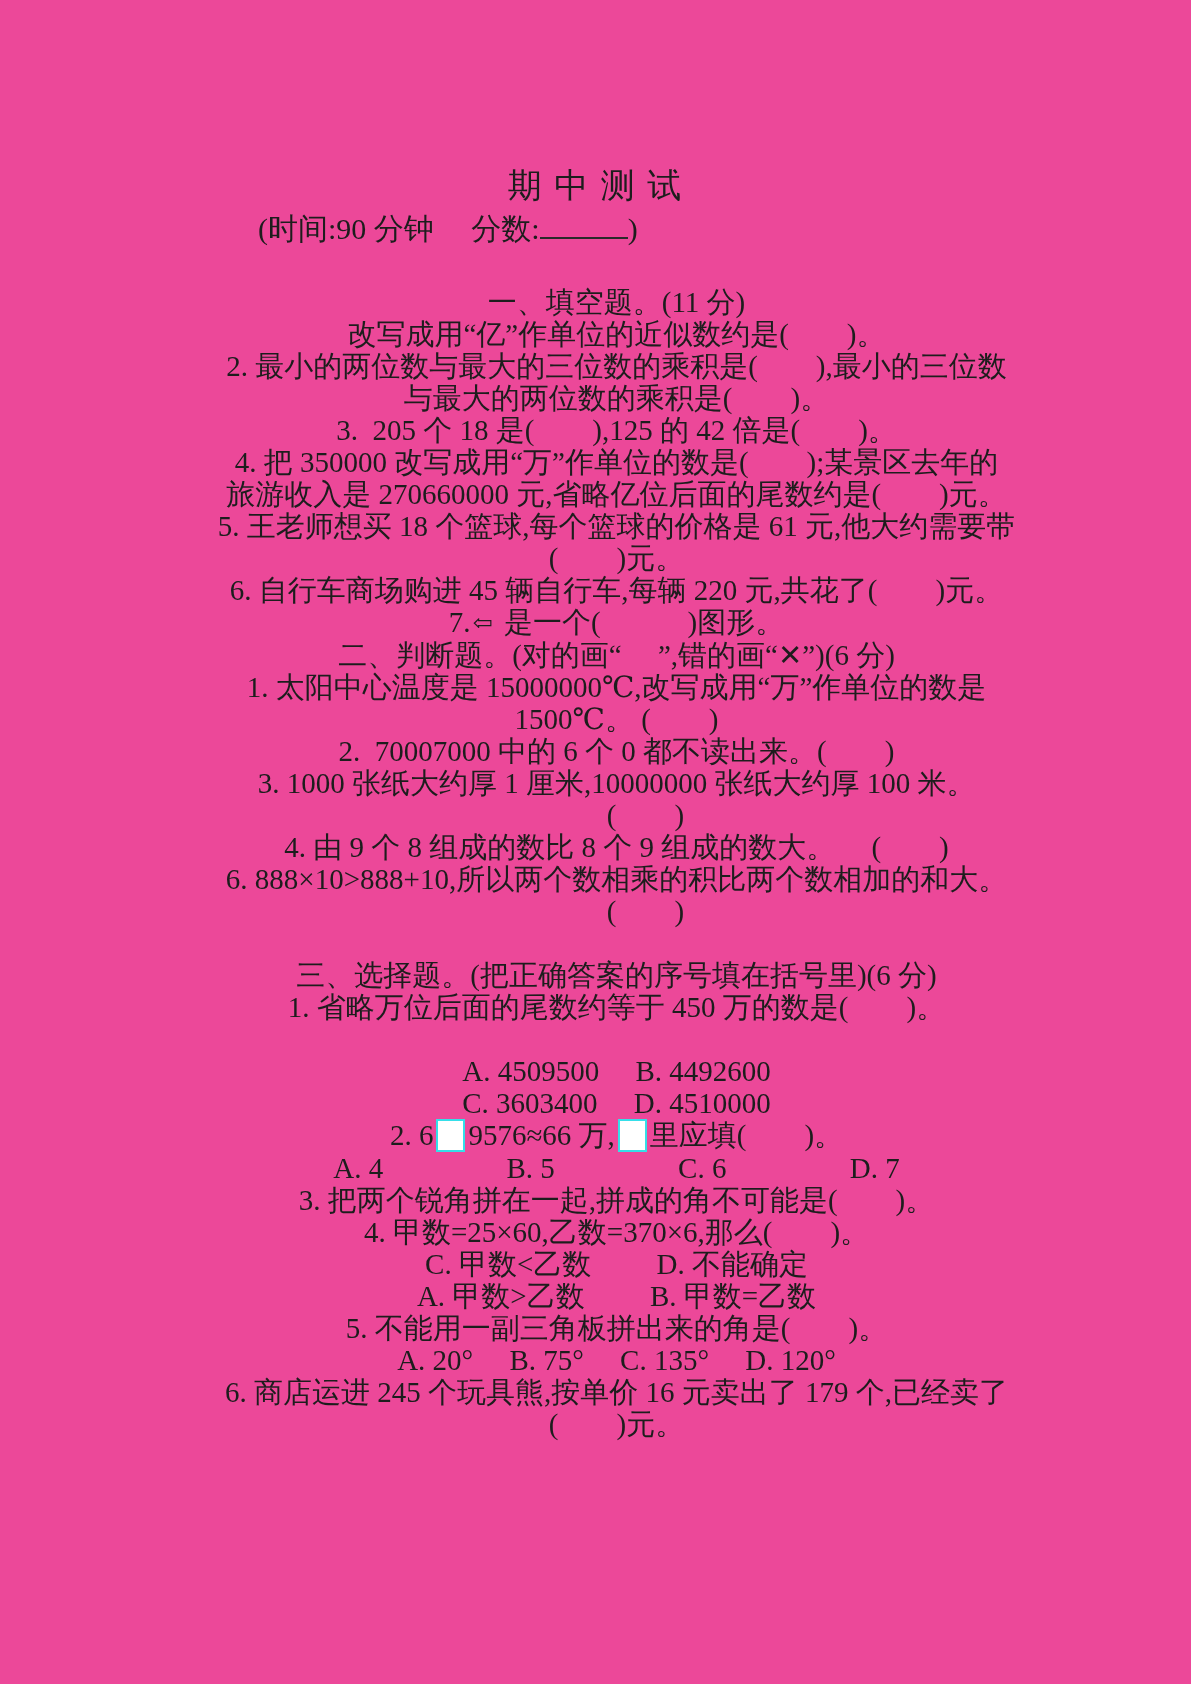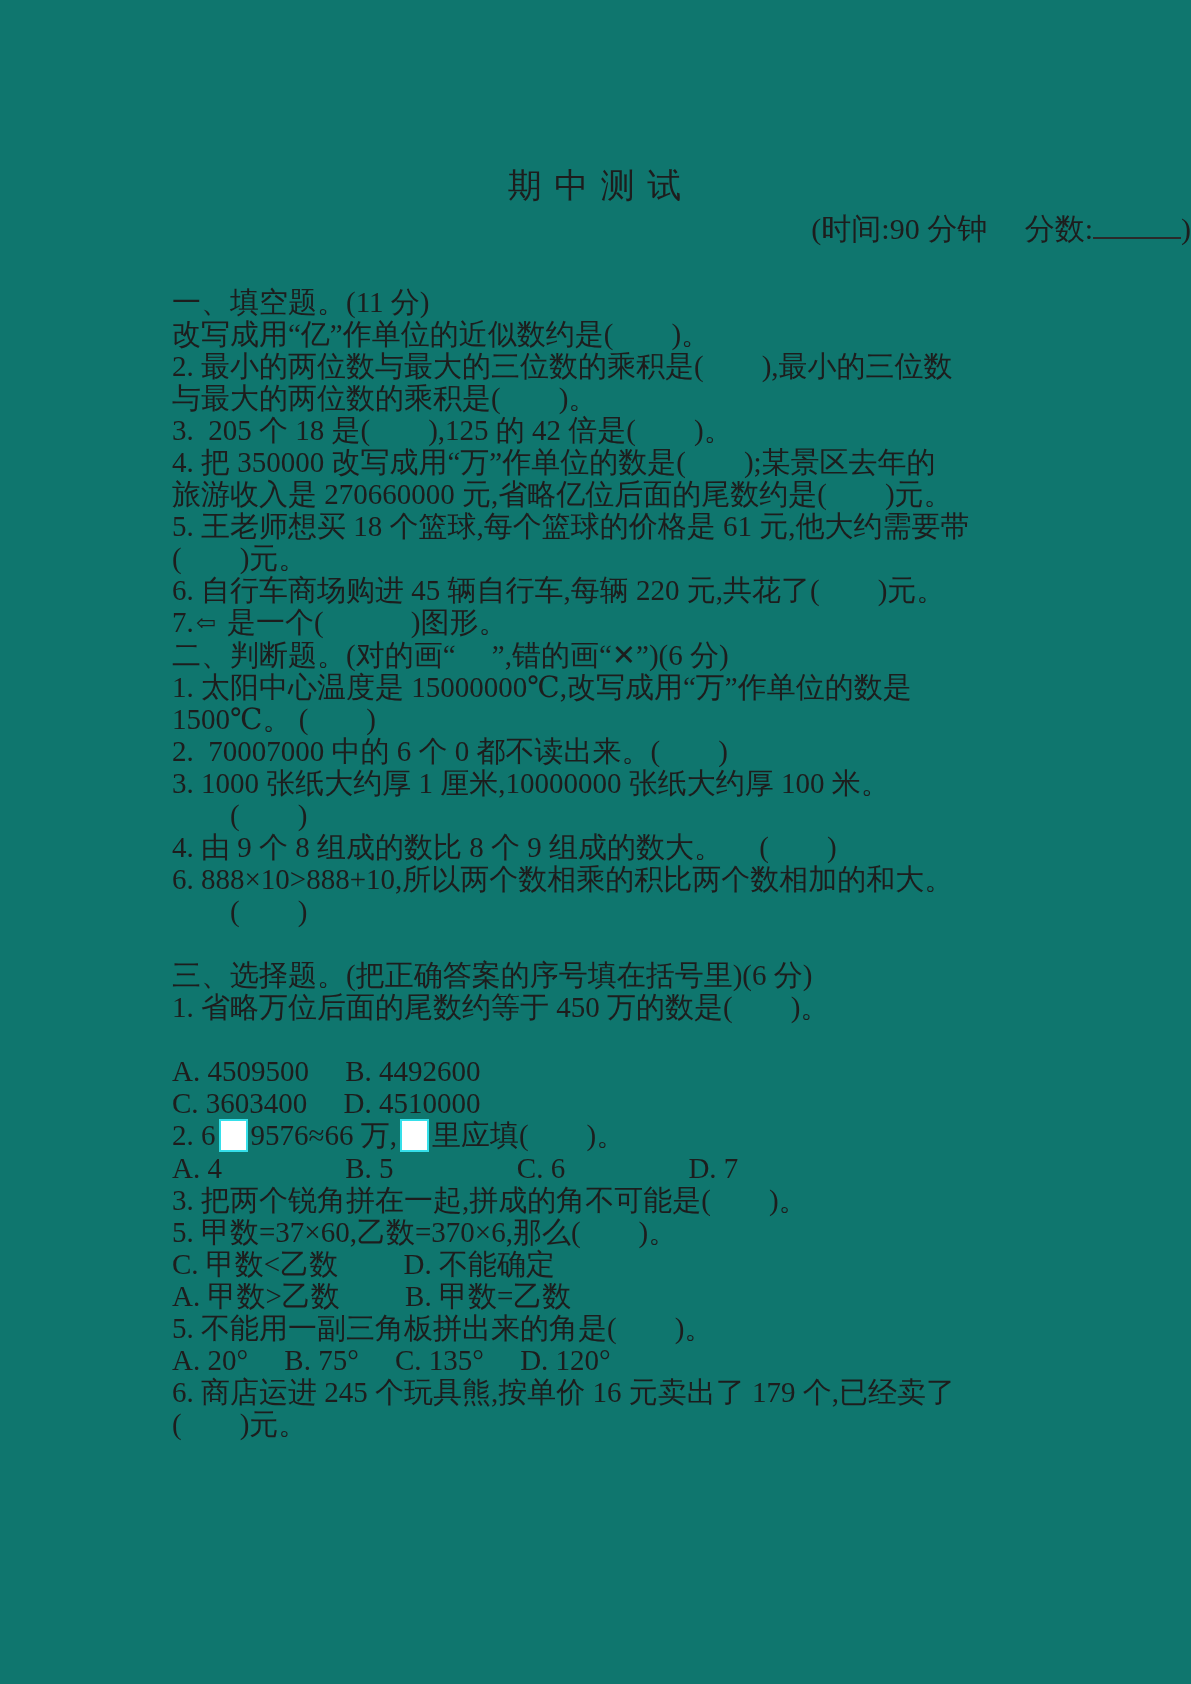--- a/index.html
+++ b/index.html
@@ -1,49 +1,50 @@
 <!DOCTYPE html>
 <html><head>
 <meta charset="utf-8">
 <style>
   html,body { margin:0; padding:0; background:#e8e8e8; }
   .page {
     position:relative;
     width:1191px; height:1684px;
     margin:0 auto;
-    background:#0f766e;
+    background:#ec4899;
     color:#1d1d1d;
     font-family:"Liberation Serif","DejaVu Serif",serif;
     overflow:hidden;
   }
   .title {
     padding-top:164px;
     text-align:center;
     font-size:34px;
     line-height:44px;
     letter-spacing:2px;
     white-space:pre-wrap;
   }
   .subtitle {
     margin-left:258px;
-    text-align:right;
+    text-align:left;
     font-size:30px;
     line-height:42px;
     white-space:pre-wrap;
   }
   .uline {
     display:inline-block;
     width:88px;
     height:0.9em;
     border-bottom:2px solid #2a2a2a;
   }
   .body {
     margin:36px 130px 0 172px;
     font-size:29px;
     line-height:32px;
+    text-align:center;
   }
   .line { white-space:pre-wrap; min-height:32px; }
   .spacer { height:32px; }
   .arrow {
     font-size:24px;
     padding:0 4px 0 2px;
     vertical-align:1px;
   }
   .abox {
     display:inline-block;
@@ -92,21 +93,21 @@
     <div class="line">三、选择题。(把正确答案的序号填在括号里)(6 分)</div>
     <div class="line">1. 省略万位后面的尾数约等于 450 万的数是(　　)。</div>
 
     <div class="spacer"></div>
 
     <div class="line">A. 4509500　 B. 4492600</div>
     <div class="line">C. 3603400　 D. 4510000</div>
     <div class="line"><span>2. 6</span><span class="abox"></span><span>9576≈66 万,</span><span class="abox"></span><span>里应填(　　)。</span></div>
     <div class="line">A. 4　　　　 B. 5　　　　 C. 6　　　　 D. 7</div>
     <div class="line">3. 把两个锐角拼在一起,拼成的角不可能是(　　)。</div>
-    <div class="line">5. 甲数=37×60,乙数=370×6,那么(　　)。</div>
+    <div class="line">4. 甲数=25×60,乙数=370×6,那么(　　)。</div>
     <div class="line">C. 甲数&lt;乙数　　 D. 不能确定</div>
     <div class="line">A. 甲数&gt;乙数　　 B. 甲数=乙数</div>
     <div class="line">5. 不能用一副三角板拼出来的角是(　　)。</div>
     <div class="line">A. 20°　 B. 75°　 C. 135°　 D. 120°</div>
     <div class="line">6. 商店运进 245 个玩具熊,按单价 16 元卖出了 179 个,已经卖了</div>
     <div class="line">(　　)元。</div>
 
   </div>
 </div>
 

